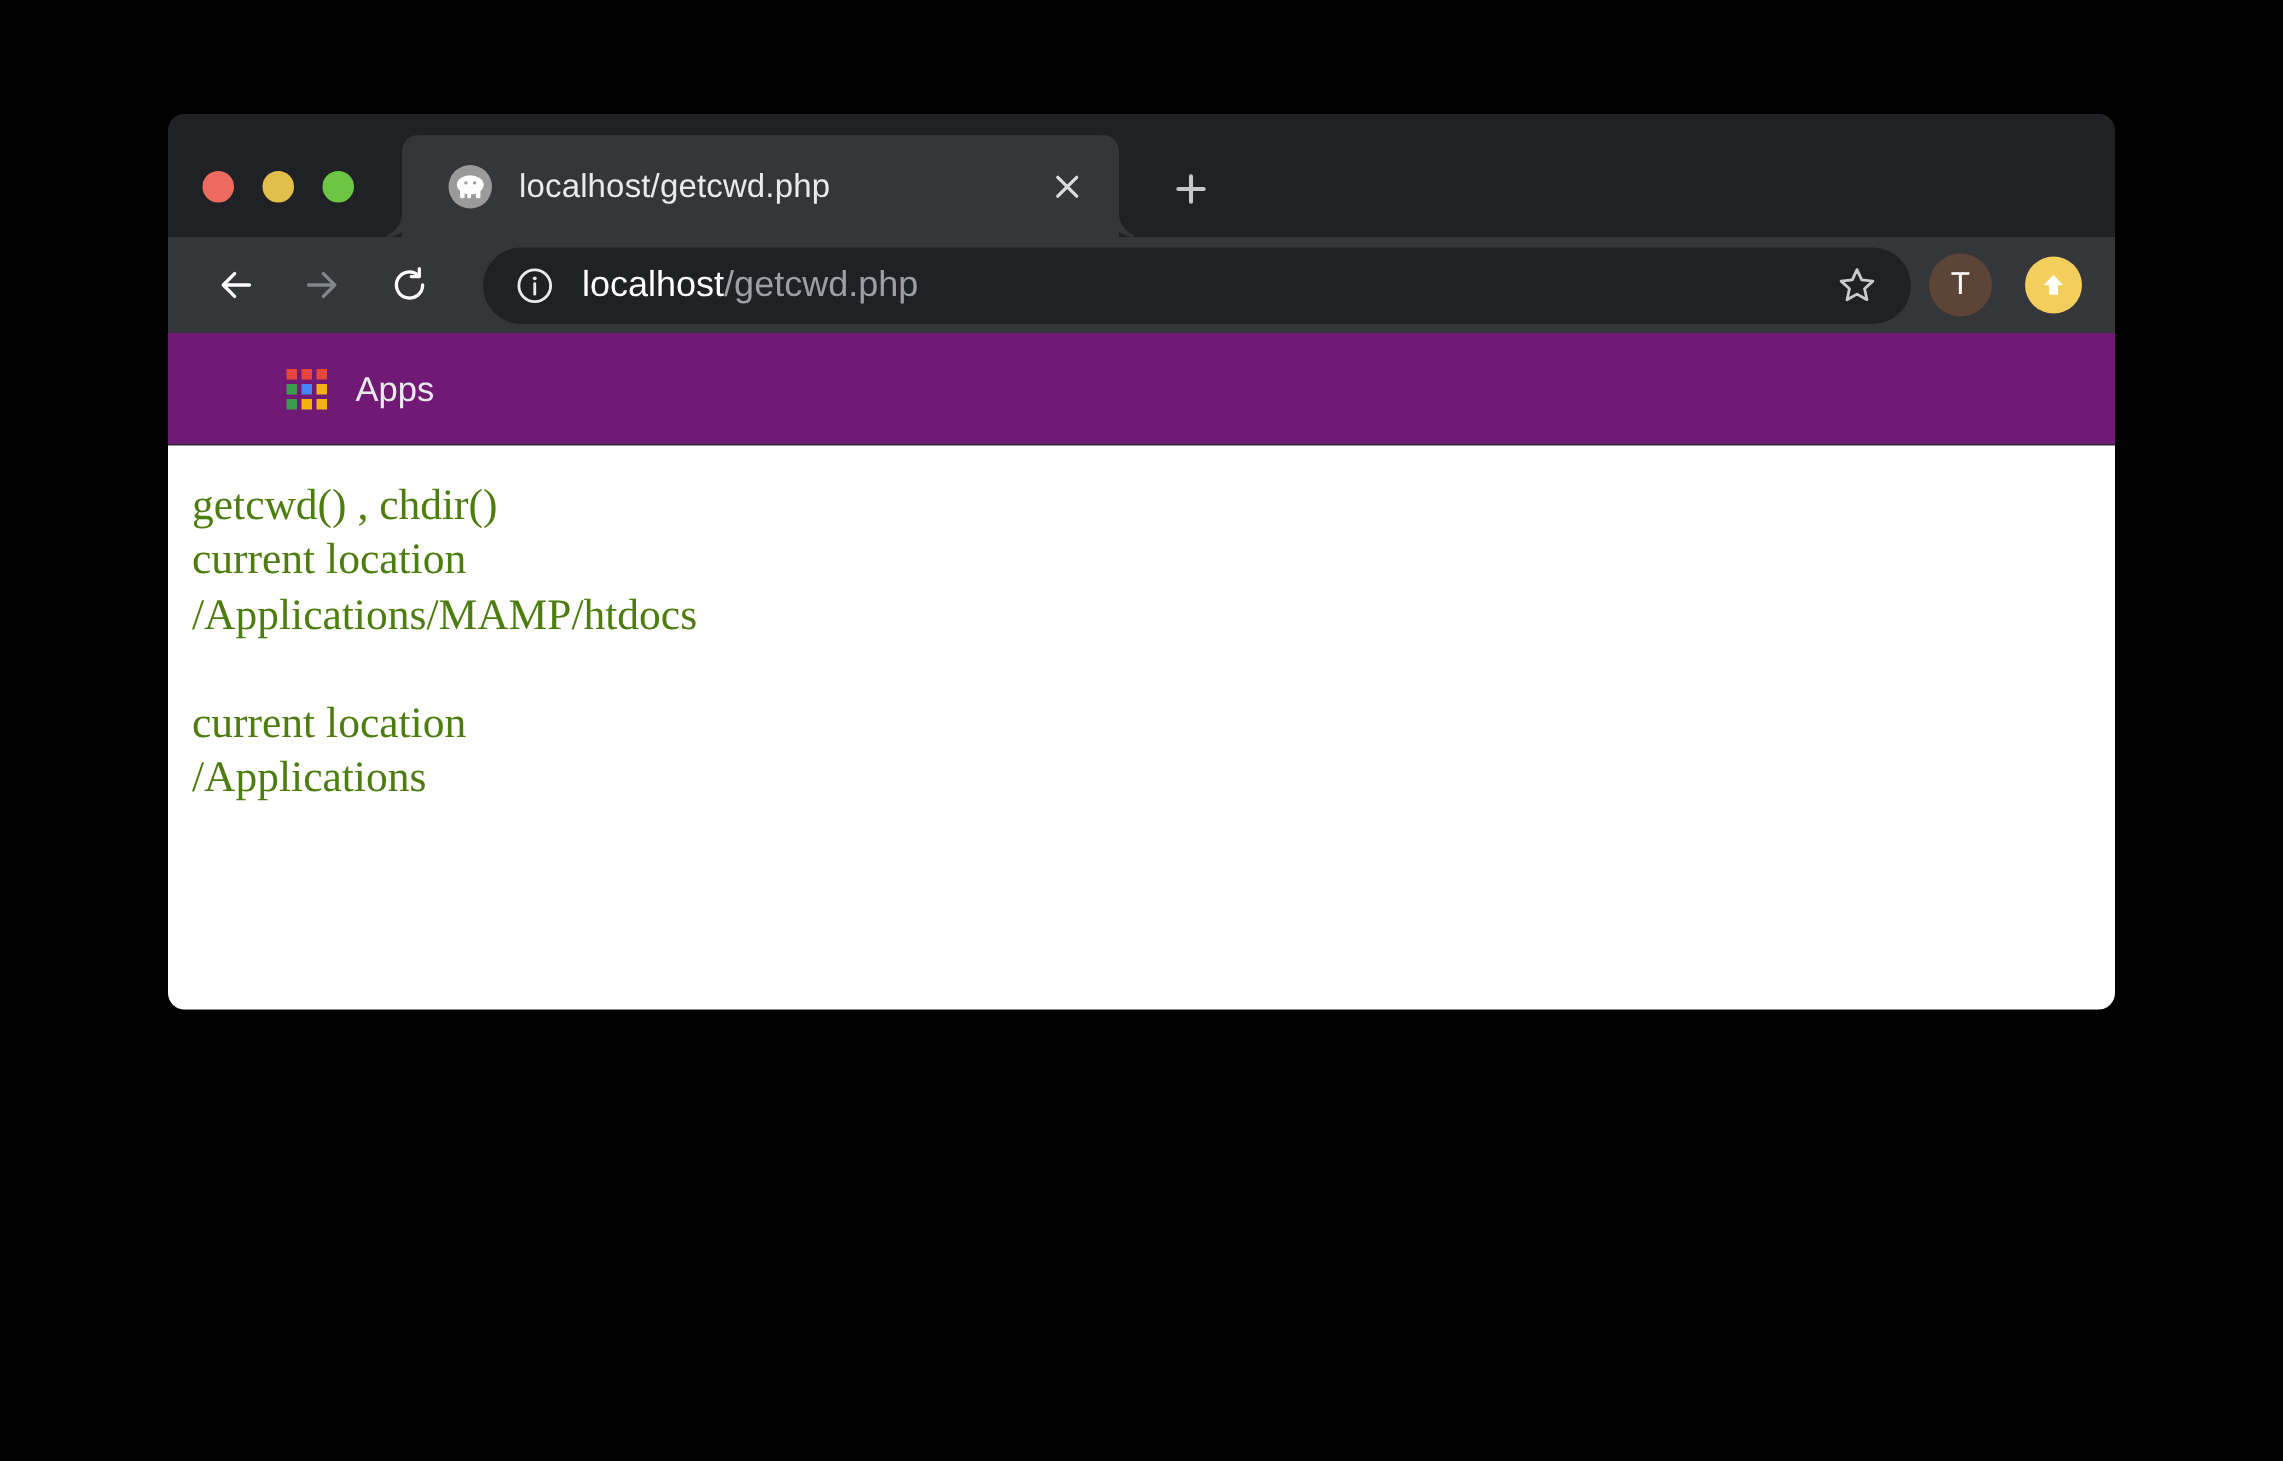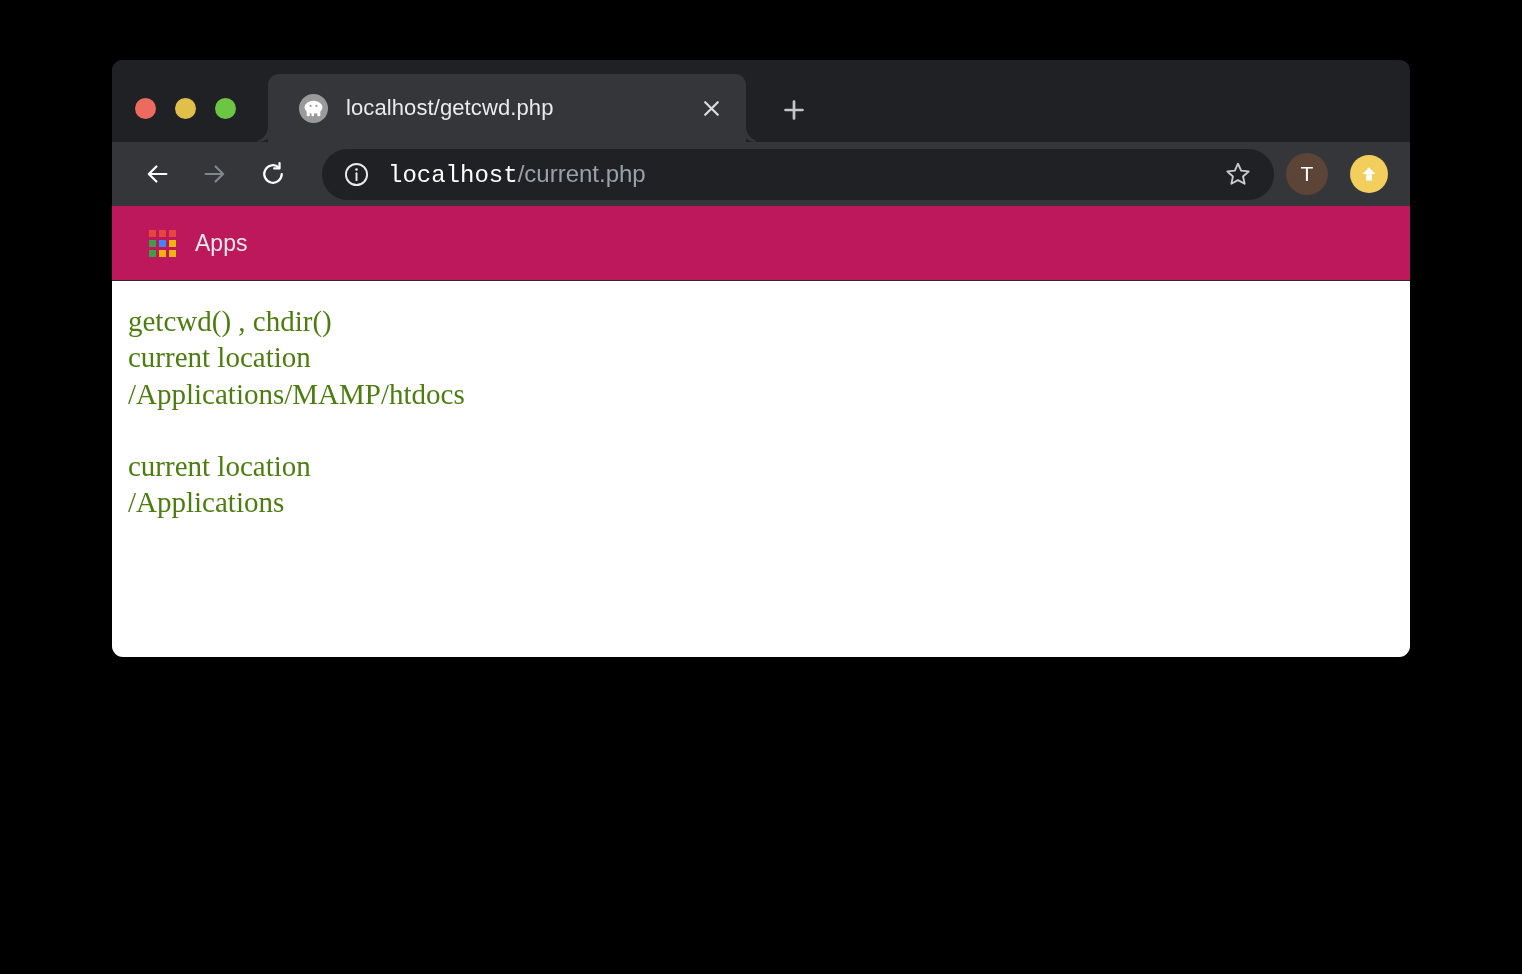--- a/index.html
+++ b/index.html
@@ -12,21 +12,21 @@
   }
   body {
     font-family: "Liberation Sans", sans-serif;
     -webkit-font-smoothing: antialiased;
   }
 
   
   #browser-window {
     position: absolute;
     left: 112px;
-    top: 60px;
+    top: 76px;
     width: 1298px;
     height: 597px;
     border-radius: 11px;
     overflow: hidden;
     background: #202124;
     box-shadow: 0 0 0 0 rgba(0,0,0,0);
   }
 
   
   #tab-strip {
@@ -165,21 +165,21 @@
     justify-content: center;
   }
   .omnibox-url {
     margin-left: 18px;
     font-size: 24px;
     white-space: nowrap;
     overflow: hidden;
     flex: 1 1 auto;
     min-width: 0;
   }
-  .url-host { color: #ffffff; font-family: Liberation Mono, monospace; }
+  .url-host { color: #ffffff; }
   .url-path { color: #9aa0a6; }
   .bookmark-star {
     width: 44px;
     height: 44px;
     margin-right: 14px;
     display: flex;
     align-items: center;
     justify-content: center;
     flex: 0 0 auto;
   }
@@ -204,25 +204,26 @@
     display: flex;
     align-items: center;
     justify-content: center;
     flex: 0 0 auto;
     margin-right: 22px;
   }
 
   
   #bookmarks-bar {
     height: 75px;
-    background: #be185d;
+    background: #701a75;
     display: flex;
     align-items: center;
     border-bottom: 1px solid #2b2c2f;
     box-sizing: border-box;
+    padding-left: 42px;
   }
   #apps-shortcut {
     display: flex;
     align-items: center;
     margin-left: 27px;
     padding: 6px 10px;
     border-radius: 6px;
   }
   .apps-grid {
     display: grid;
@@ -318,21 +319,21 @@
     </div>
 
     <div id="omnibox">
       <span class="site-info-icon">
         <svg width="27" height="27" viewBox="0 0 24 24" aria-hidden="true">
           <circle cx="12" cy="12" r="9.4" stroke="#e8eaed" stroke-width="1.7" fill="none"></circle>
           <circle cx="12" cy="7.6" r="1.15" fill="#e8eaed"></circle>
           <path d="M12 10.8 V17" stroke="#e8eaed" stroke-width="1.7" stroke-linecap="round"></path>
         </svg>
       </span>
-      <span class="omnibox-url"><span class="url-host">localhost</span><span class="url-path">/current.php</span></span>
+      <span class="omnibox-url"><span class="url-host">localhost</span><span class="url-path">/getcwd.php</span></span>
       <span class="bookmark-star">
         <svg width="28" height="28" viewBox="0 0 24 24" aria-hidden="true">
           <path d="M12 3.2 L14.7 9.1 L21.1 9.8 L16.3 14.1 L17.7 20.4 L12 17.2 L6.3 20.4 L7.7 14.1 L2.9 9.8 L9.3 9.1 Z" stroke="#c9ccce" stroke-width="1.6" fill="none" stroke-linejoin="round"></path>
         </svg>
       </span>
     </div>
 
     <div id="avatar">
       <span>T</span>
     </div>

